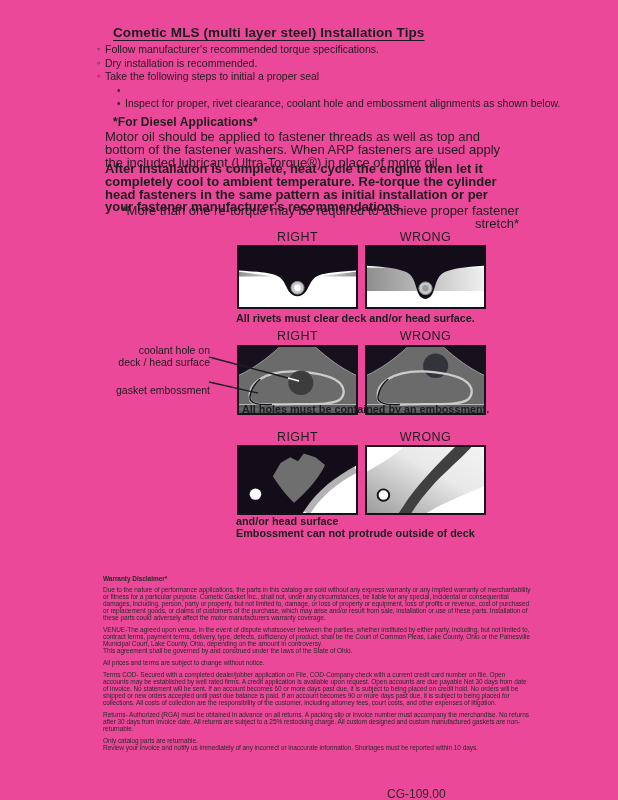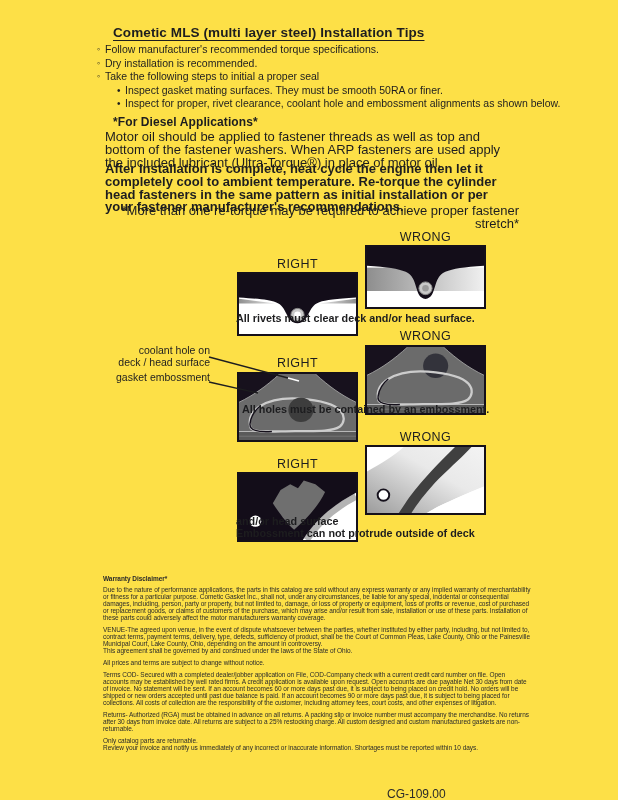--- a/index.html
+++ b/index.html
@@ -1,17 +1,17 @@
 <!DOCTYPE html>
 <html><head>
 <meta charset="utf-8">
 <style>
   html,body{margin:0;padding:0;background:#ffffff;}
   .page{
-    position:relative;width:618px;height:800px;background:#fde047;overflow:hidden;
+    position:relative;width:618px;height:800px;background:#ec4899;overflow:hidden;
     font-family:"Liberation Sans","DejaVu Sans",sans-serif;color:#1d1d1f;
   }
   .abs{position:absolute;}
   
   .title{
     left:113px;top:25px;font-size:13.5px;font-weight:bold;
     text-decoration:underline;text-underline-offset:3px;letter-spacing:.1px;
   }
   
   .bullets{left:97px;top:43px;width:480px;font-size:10.5px;line-height:13.5px;}
@@ -27,21 +27,21 @@
   .fig-label{font-size:12.5px;letter-spacing:.4px;width:121px;text-align:center;}
   .caption{font-size:10.8px;line-height:11.5px;font-weight:bold;}
   .panel{
     position:absolute;width:121px;box-sizing:border-box;
     border:2px solid #151019;background:#fff;
   }
   .panel svg{display:block;width:100%;height:100%;}
   .r1{height:64px;top:245px;}
   .r2{height:70px;top:345px;}
   .r3{height:70px;top:445px;}
-  .pl{left:237px;margin-top:27px;}   .pr{left:365px;}
+  .pl{left:237px;}   .pr{left:365px;}
   .lab1{top:230px;}  .lab2{top:329px;} .lab3{top:430px;}
   .side-label{font-size:10.5px;line-height:11.5px;text-align:right;width:110px;}
   .leaders{left:110px;top:340px;width:260px;height:70px;pointer-events:none;z-index:5;}
   
   .fineprint{left:103px;top:575px;width:428px;font-size:6.5px;line-height:7px;color:#2a2a2a;letter-spacing:-0.05px;}
   .fineprint .fp-h{font-weight:bold;margin:0 0 4px 0;}
   .fineprint p{margin:0 0 5px 0;}
   .fineprint p.nogap{margin:0;}
   .fineprint p.endgap{margin:0 0 5px 0;}
   .docnum{left:387px;top:787px;font-size:12px;color:#2a2a2a;}
@@ -61,21 +61,20 @@
     <div class="brow">
       <span class="mark">◦</span>
       <span>Dry installation is recommended.</span>
     </div>
     <div class="brow">
       <span class="mark">◦</span>
       <span>Take the following steps to initial a proper seal</span>
     </div>
     <div class="brow sub">
       <span class="mark">•</span>
-      <span>Inspect gasket mating surfaces.  They must be smooth 50RA or finer.</span>
     </div>
     <div class="brow sub">
       <span class="mark">•</span>
       <span>Inspect for proper, rivet clearance, coolant hole and embossment alignments as shown below.</span>
     </div>
   </div>
 
   <div class="abs diesel-h">*For Diesel Applications*</div>
   <div class="abs para p1">Motor oil should be applied to fastener threads as well as top and bottom of the fastener washers. When ARP fasteners are used apply the included lubricant (Ultra-Torque®) in place of motor oil.</div>
   <div class="abs para p2">After Installation is complete, heat cycle the engine then let it completely cool to ambient temperature. Re-torque the cylinder head fasteners in the same pattern as initial installation or per your fastener manufacturer's recommendations.</div>
@@ -125,21 +124,21 @@
 
   <div class="abs caption" style="left:236px;top:313px;">All rivets must clear deck and/or head surface.</div>
 
   <div class="abs fig-label lab2 pl">RIGHT</div>
   <div class="abs fig-label lab2 pr">WRONG</div>
 
   <div class="abs side-label" style="left:100px;top:345px;">
     <div>coolant hole on</div>
     <div>deck / head surface</div>
   </div>
-  <div class="abs side-label" style="left:100px;top:372px;">gasket embossment</div>
+  <div class="abs side-label" style="left:100px;top:385px;">gasket embossment</div>
 
   <div class="panel r2 pl">
     <svg viewBox="0 0 121 70" preserveAspectRatio="none">
       <rect x="0" y="0" width="121" height="70" fill="#6b6b6b"></rect>
       <rect x="0" y="61" width="121" height="9" fill="#5a5a5a"></rect>
       <line x1="0" y1="61" x2="121" y2="61" stroke="#b7b7b7" stroke-width="1.2"></line>
       <line x1="0" y1="66" x2="121" y2="66" stroke="#7d7d7d" stroke-width="0.8"></line>
       <path d="M0,0 H42 C28,13 16,22 0,30 Z" fill="#17111d"></path>
       <path d="M42,0 C28,13 16,22 0,30" fill="none" stroke="#9e9e9e" stroke-width="1"></path>
       <path d="M121,0 H79 C93,13 105,22 121,30 Z" fill="#17111d"></path>

